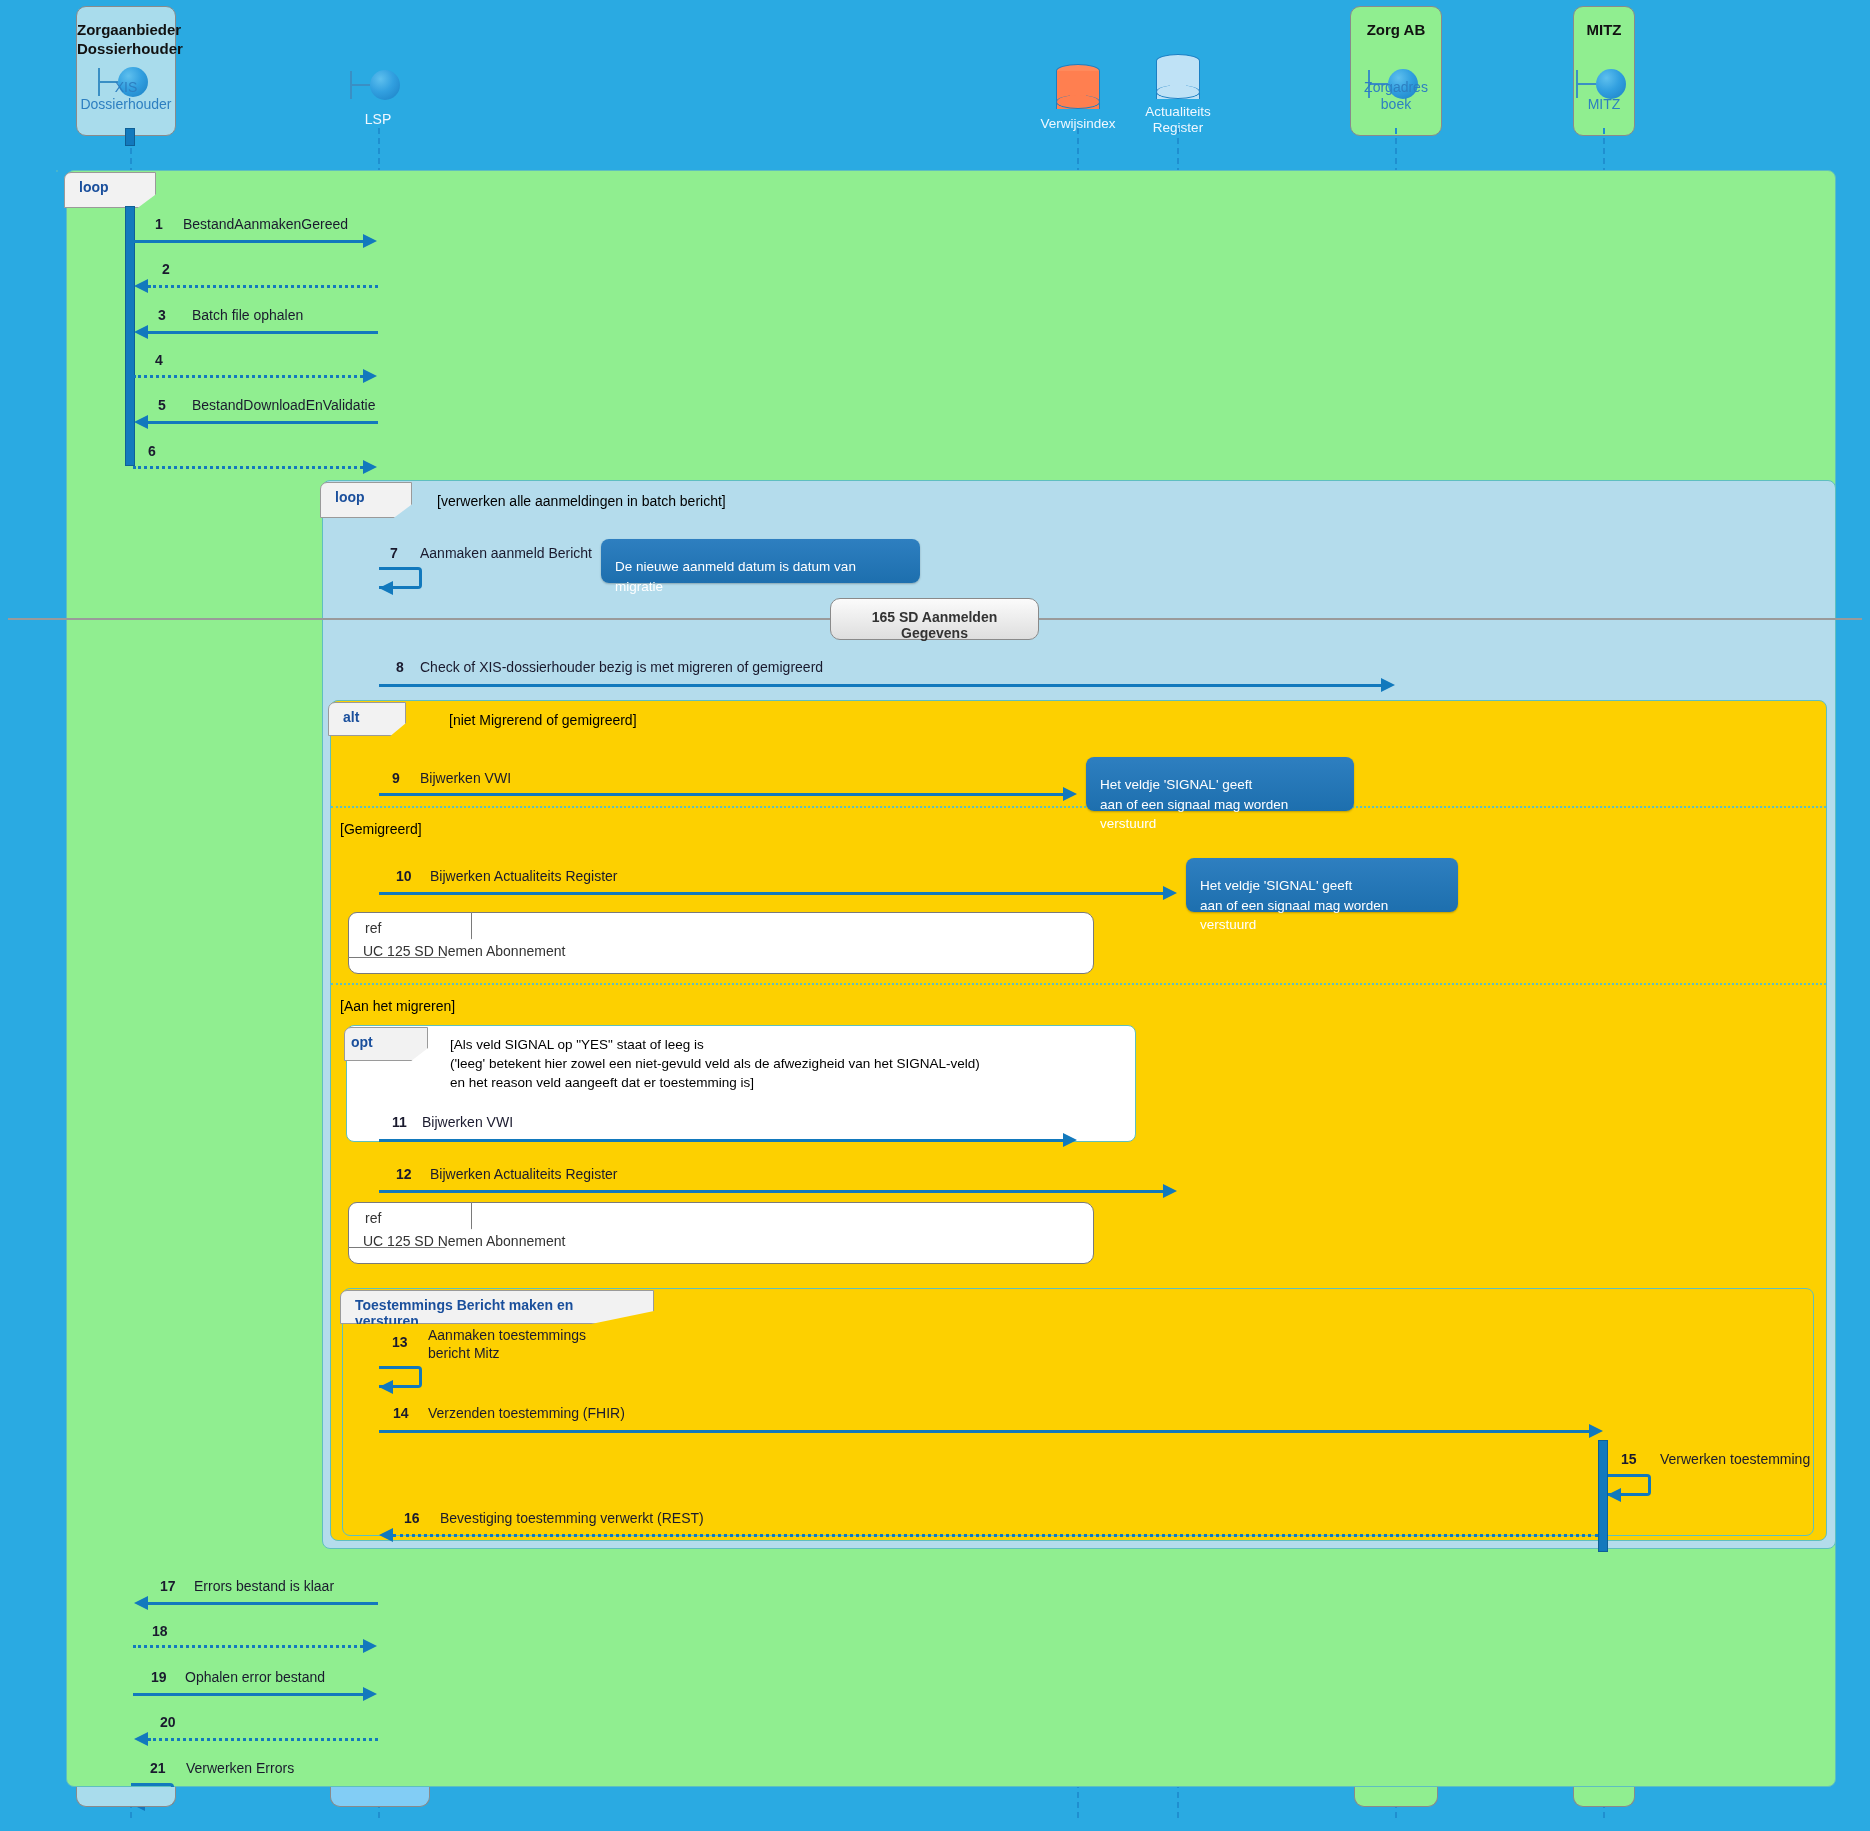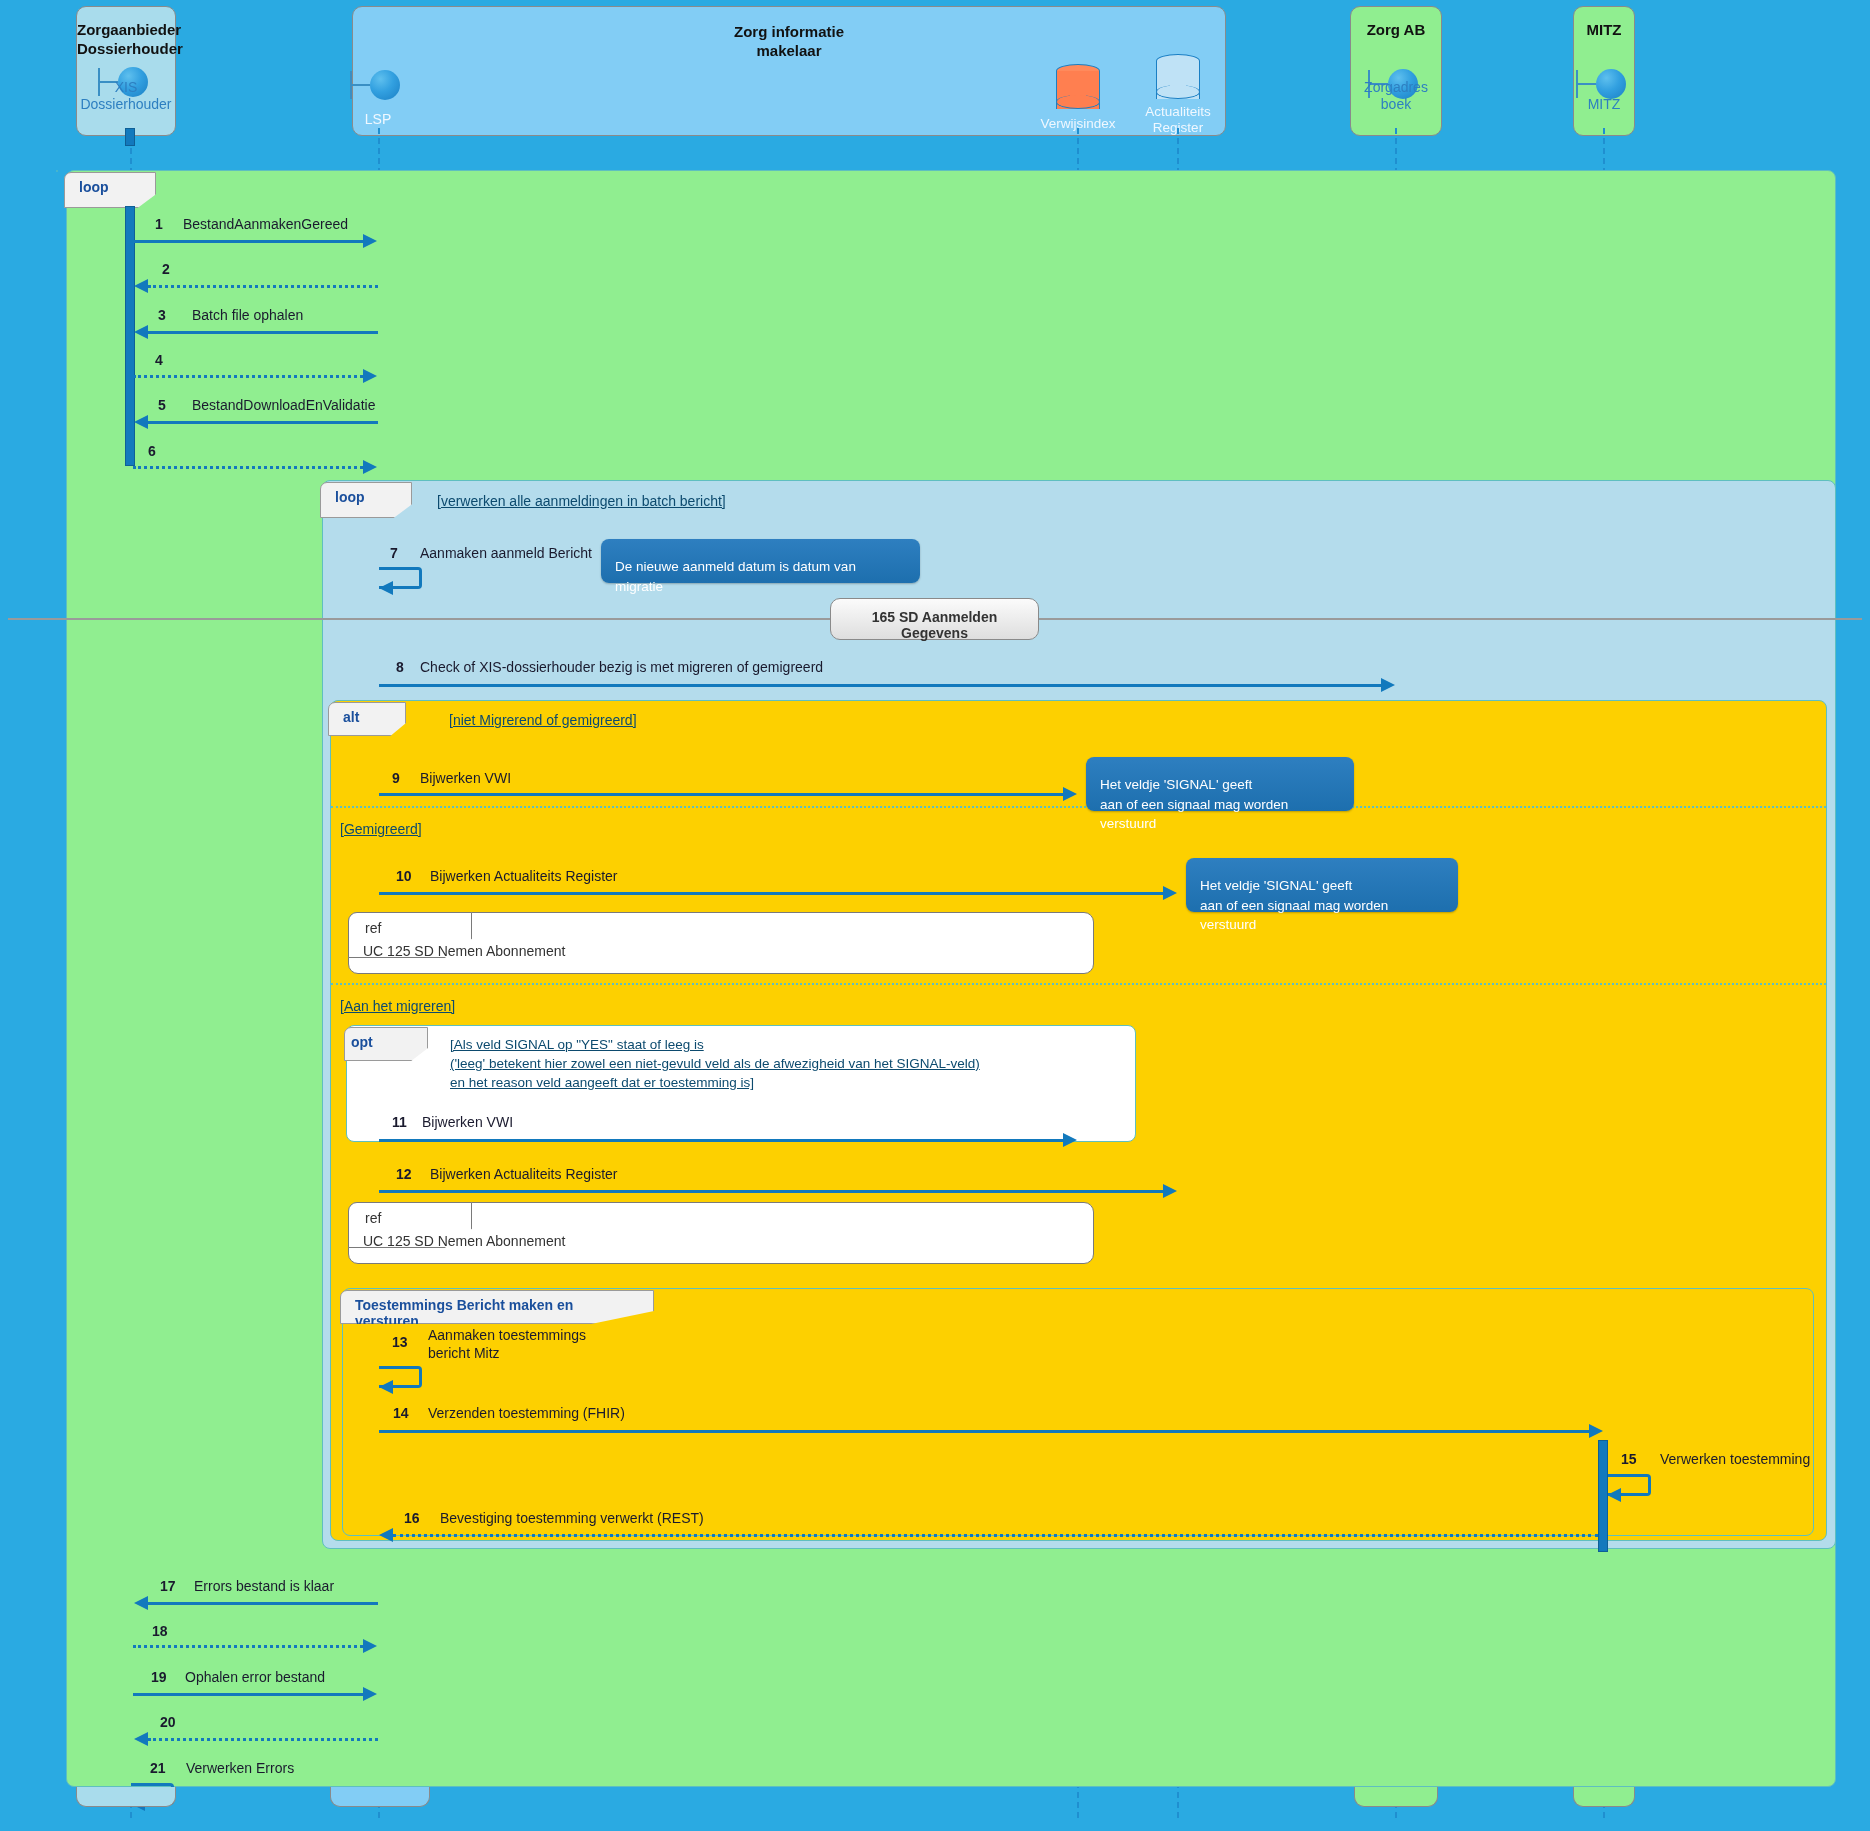--- a/index.html
+++ b/index.html
@@ -74,21 +74,21 @@
   .frag-label:after{
      content:"";position:absolute;right:-1px;top:-1px;
      border-style:solid;border-width:0 0 14px 14px;
      border-color:transparent transparent transparent transparent;
   }
   .frag-label.pent{
      clip-path:polygon(0 0,100% 0,100% 62%,80% 100%,0 100%);
      border-radius:7px 0 0 0;
   }
   .frag-guard{
-     position:absolute;font-size:14px;color:#0c4a6e;line-height:1.35;white-space:pre-line;text-decoration:underline;
+     position:absolute;font-size:14px;color:#000000;line-height:1.35;white-space:pre-line;
   }
   .alt-sep{position:absolute;height:0;border-top:2px dotted #5fbfbf;}
 
   
   .refbox{position:absolute;background:#fff;border:1px solid #7a7a7a;border-radius:10px;box-sizing:border-box;}
   .refbox .rlabel{
      position:absolute;left:-1px;top:-1px;background:#fff;border:1px solid #7a7a7a;
      border-radius:9px 0 0 0;padding:7px 26px 7px 16px;font-size:14px;color:#333;
      clip-path:polygon(0 0,100% 0,100% 58%,78% 100%,0 100%);
   }
@@ -139,24 +139,20 @@
 Dossierhouder</div>
     <div class="actor" style="top:58px;">
       <div class="bar"></div>
         <div class="bar2"></div>
         <div class="ball"></div>
     </div>
     <div class="pname">XIS
 Dossierhouder</div>
   </div>
 
-  <div class="phead wide" style="left:352px;top:6px;width:874px;height:130px;background:#82cdf5;">
-    <div class="ptitle">Zorg informatie
-makelaar</div>
-  </div>
 
   <div style="position:absolute;left:330px;top:60px;width:96px;height:76px;">
     <div class="actor" style="top:8px;">
       <div class="bar"></div>
         <div class="bar2"></div>
         <div class="ball"></div>
     </div>
     <div style="position:absolute;left:0;right:0;bottom:8px;text-align:center;font-size:14px;color:#f0f8ff;line-height:1.2;">LSP</div>
   </div>
 

